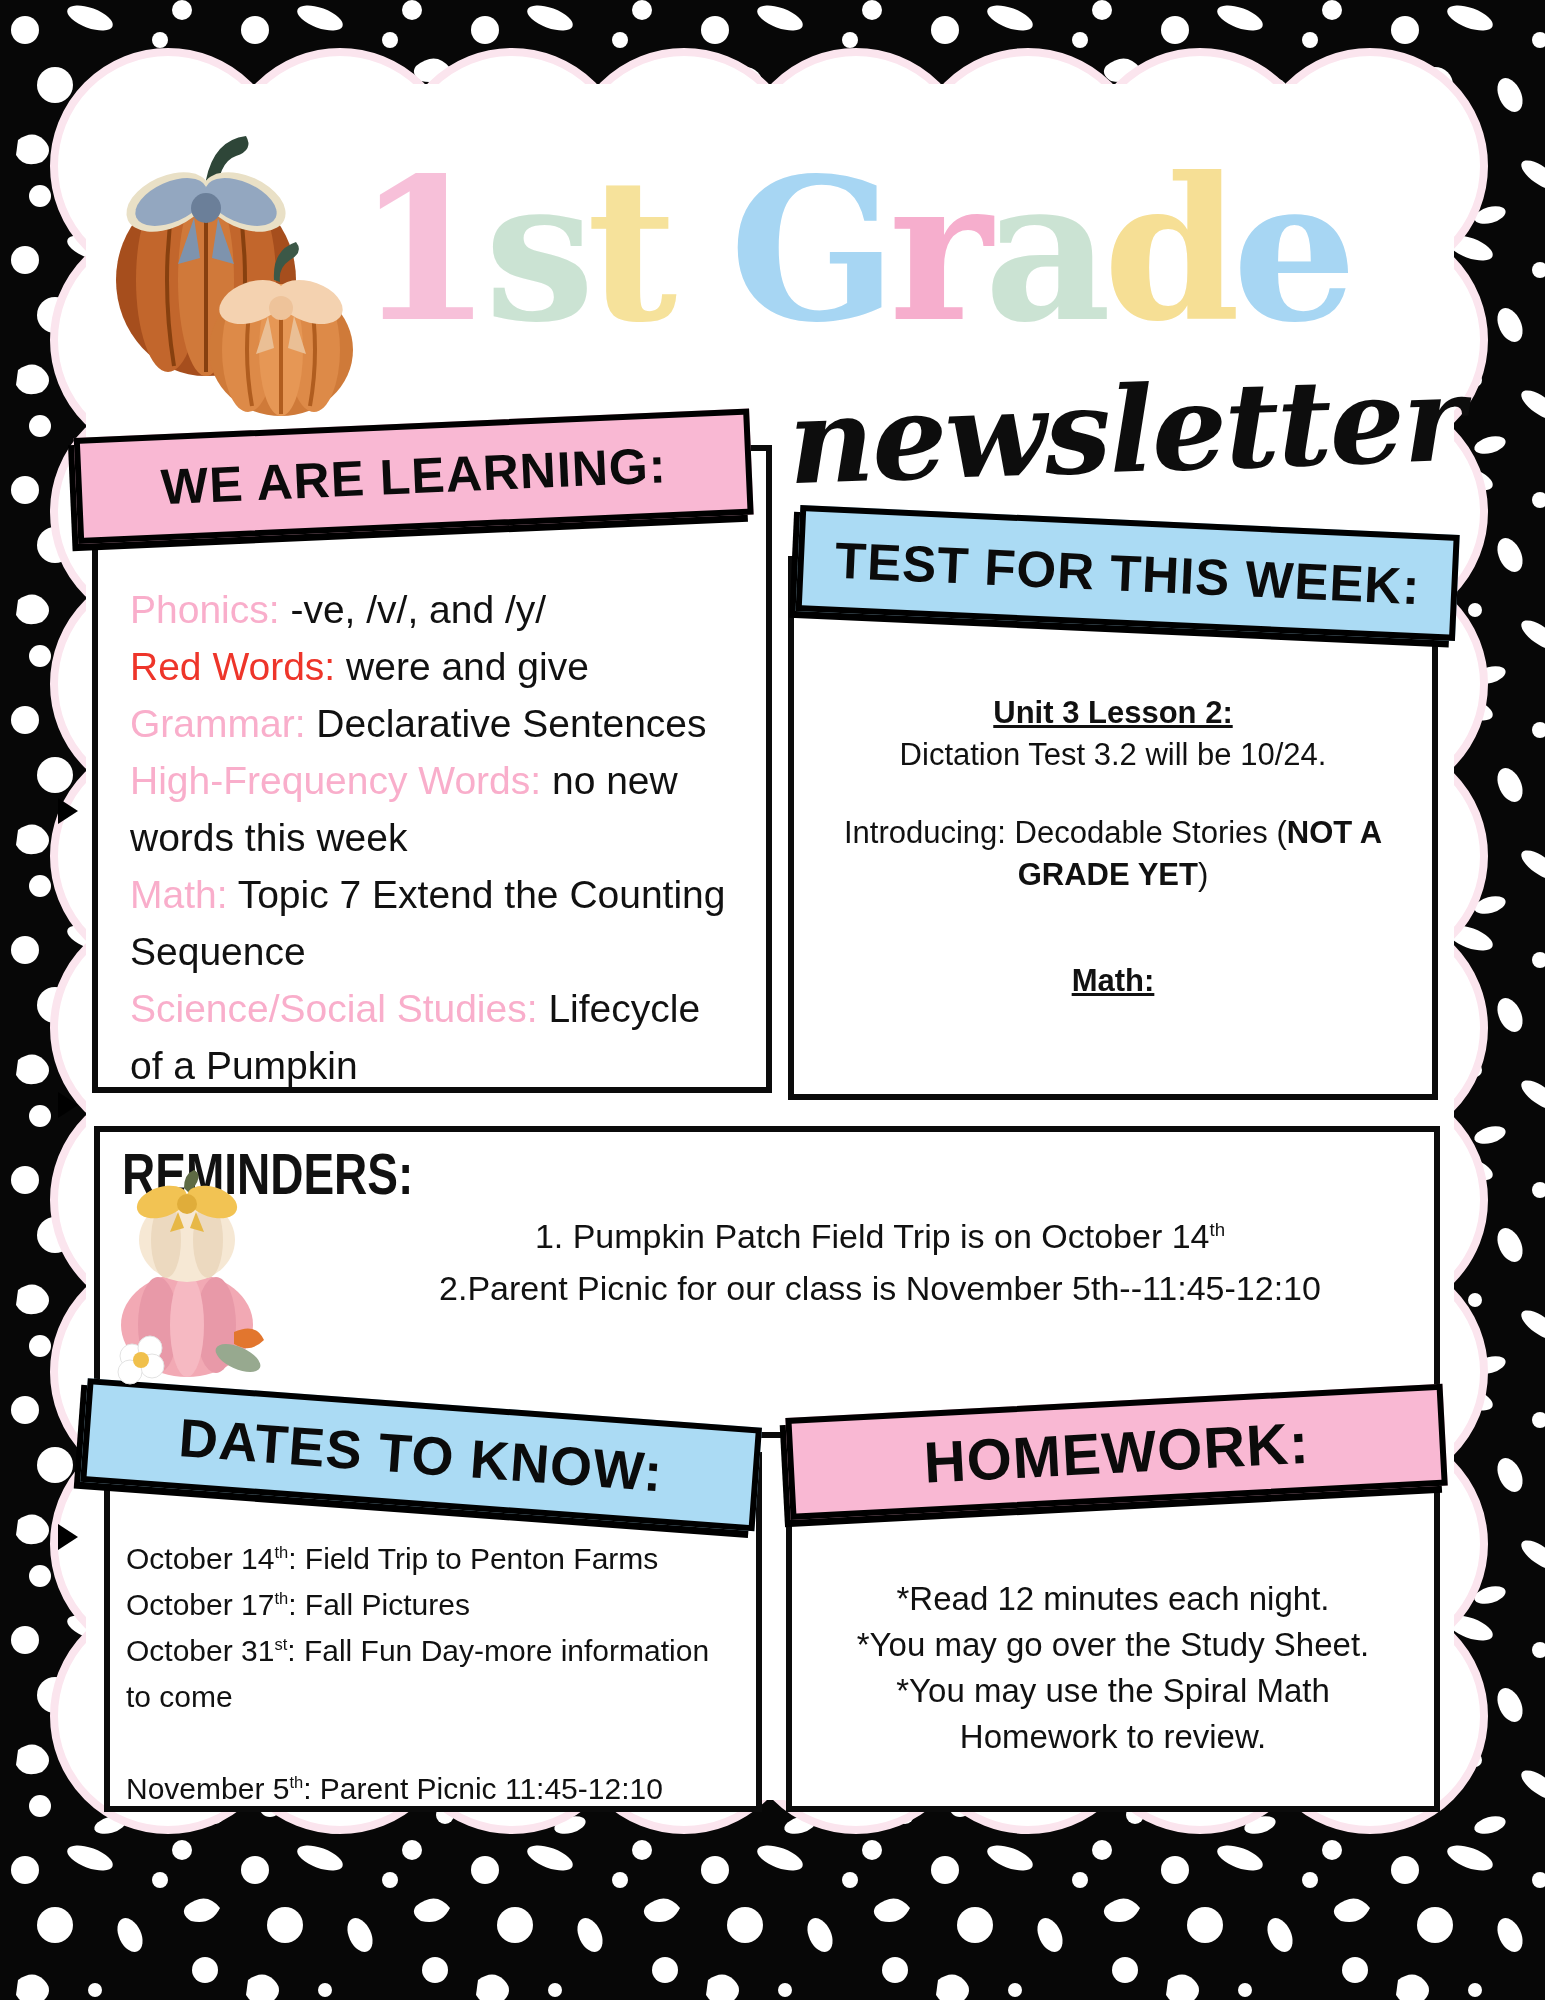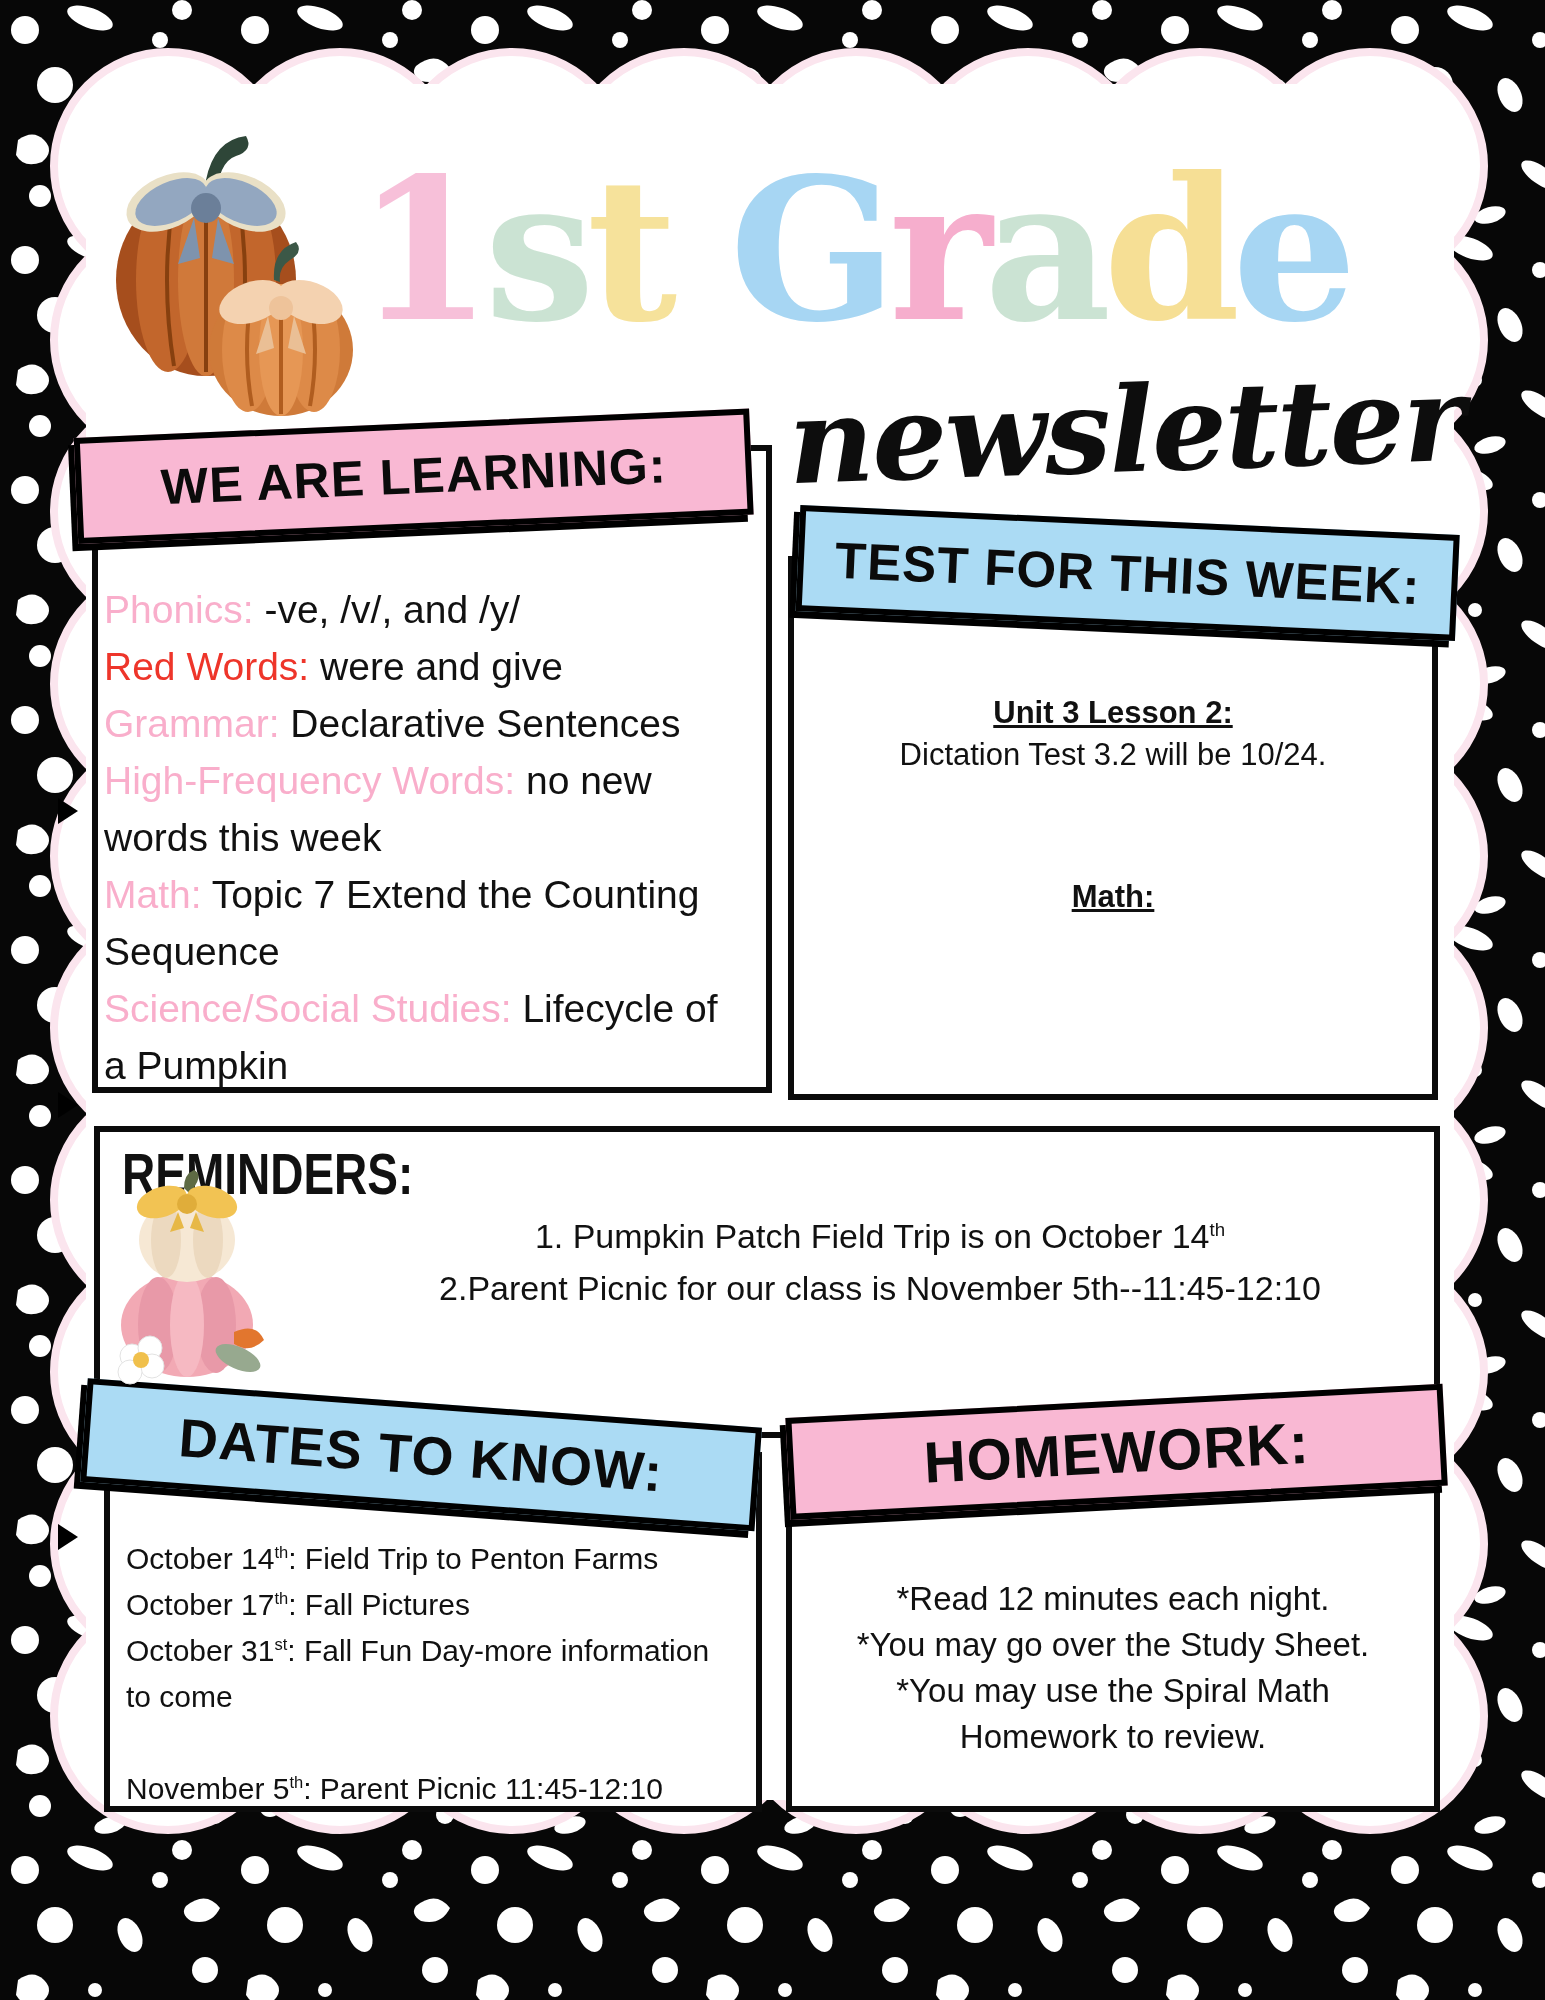--- a/index.html
+++ b/index.html
@@ -29,21 +29,21 @@
   .learn-banner{left:76px;top:438px;width:676px;height:106px;transform:rotate(-2.5deg);
                 transform-origin:left center;font-size:50px;}
   .test-banner{left:798px;top:505px;width:660px;height:106px;transform:rotate(2.6deg);
                transform-origin:left center;font-size:51px;}
   .dates-banner{left:84px;top:1378px;width:676px;height:104px;transform:rotate(4.2deg);
                 transform-origin:left center;font-size:54px;}
   .hw-banner{left:788px;top:1418px;width:658px;height:102px;transform:rotate(-3deg);
              transform-origin:left center;font-size:58px;}
   
   .box{position:absolute;background:#fff;border:6px solid #0b0b0b;box-sizing:border-box;z-index:3;}
-  .learn-box{left:92px;top:445px;width:680px;height:648px;padding:130px 24px 0 6px;
+  .learn-box{left:92px;top:445px;width:680px;height:648px;padding:130px 24px 0 32px;
              font-size:39px;line-height:57px;}
   .lbl.pink{color:#f9aecb;}
   .lbl.red{color:#ee352a;}
   .test-box{left:788px;top:556px;width:650px;height:544px;padding:130px 4px 12px 4px;
             text-align:center;font-size:31px;line-height:42px;}
   .tb-heading{font-weight:700;text-decoration:underline;}
   .tb-gap{height:36px;} .tb-biggap{height:64px;}
   .reminders-box{left:94px;top:1126px;width:1346px;height:312px;}
   .rem-title{position:absolute;left:22px;top:8px;font-size:46px;font-weight:900;
              transform:scaleY(1.25);transform-origin:left top;letter-spacing:0;}
@@ -166,20 +166,21 @@
       <div class="learn-line"><span class="lbl pink">Science/Social Studies:</span><span> Lifecycle of a Pumpkin</span></div>
     </div>
 
   <div class="banner blue test-banner">
     <span>TEST FOR THIS WEEK:</span>
   </div>
   <div class="box test-box" id="test-blocks">
       <div class="tb-heading">Unit 3 Lesson 2:</div>
       <div class="tb-line">Dictation Test 3.2 will be 10/24.</div>
       <div class="tb-gap"></div>
+      <div class="tb-rich"><span>Introducing: Decodable Stories (</span><span class="b" style="font-weight: 700;">NOT A GRADE YET</span><span>)</span></div>
       <div class="tb-biggap"></div>
       <div class="tb-heading">Math:</div>
     </div>
 
   <div class="box reminders-box">
     <div class="rem-title">REMINDERS:</div>
     <div class="rem-items" id="rem-items">
         <div class="rem-line">1.  Pumpkin Patch Field Trip is on October 14<sup class="s">th</sup></div>
         <div class="rem-line">2.Parent Picnic for our class is November 5th--11:45-12:10</div>
       </div>

